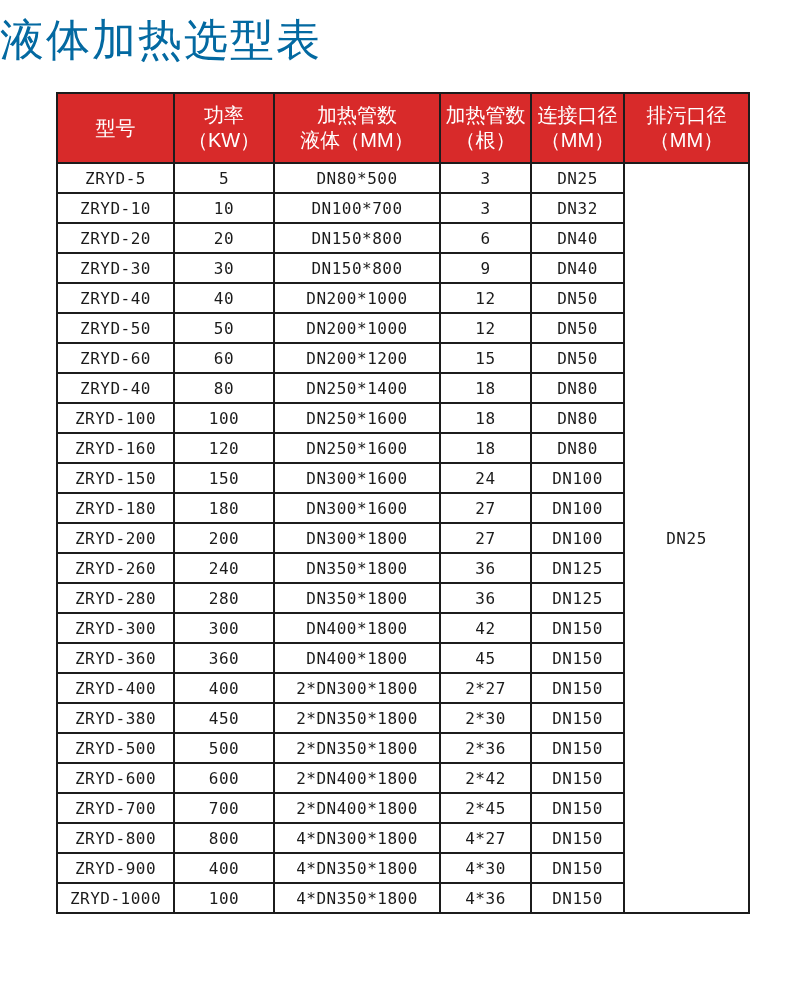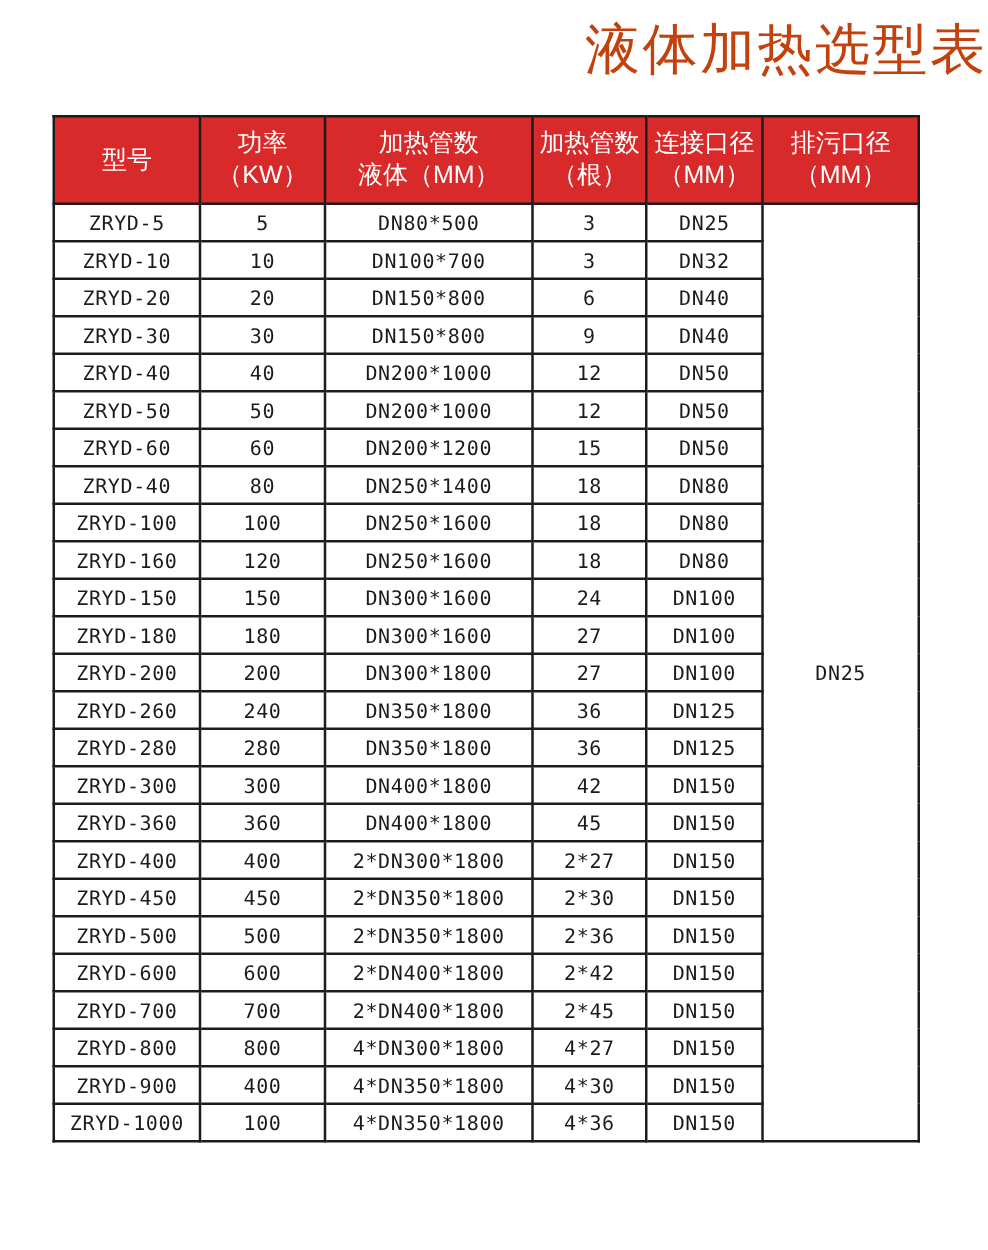--- a/index.html
+++ b/index.html
@@ -10,33 +10,33 @@
   body {
     width: 790px;
     height: 1000px;
     position: relative;
     font-family: "Liberation Sans", sans-serif;
     overflow: hidden;
   }
   .title {
     margin: 0;
     padding-top: 14px;
-    text-align: right;
+    text-align: left;
     font-size: 44px;
     font-weight: 500;
     letter-spacing: 2px;
-    color: #c2410c;
+    color: #0369a1;
     font-family: "Liberation Sans", sans-serif;
     line-height: 1.2;
   }
   table.sel-table {
     border-collapse: collapse;
     table-layout: fixed;
     position: absolute;
-    left: 42px;
+    left: 56px;
     top: 92px;
     width: 692px;
   }
   table.sel-table th,
   table.sel-table td {
     border: 2px solid #1c1c1c;
     text-align: center;
     vertical-align: middle;
     padding: 0;
   }
@@ -222,21 +222,21 @@
         <td>DN150</td>
       </tr>
       <tr>
         <td>ZRYD-400</td>
         <td>400</td>
         <td>2*DN300*1800</td>
         <td>2*27</td>
         <td>DN150</td>
       </tr>
       <tr>
-        <td>ZRYD-450</td>
+        <td>ZRYD-380</td>
         <td>450</td>
         <td>2*DN350*1800</td>
         <td>2*30</td>
         <td>DN150</td>
       </tr>
       <tr>
         <td>ZRYD-500</td>
         <td>500</td>
         <td>2*DN350*1800</td>
         <td>2*36</td>

